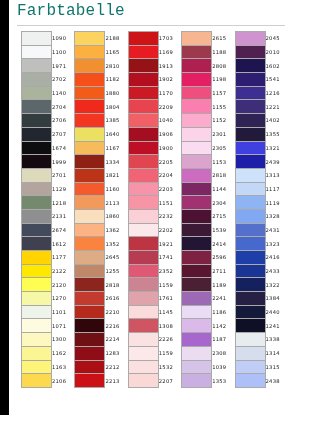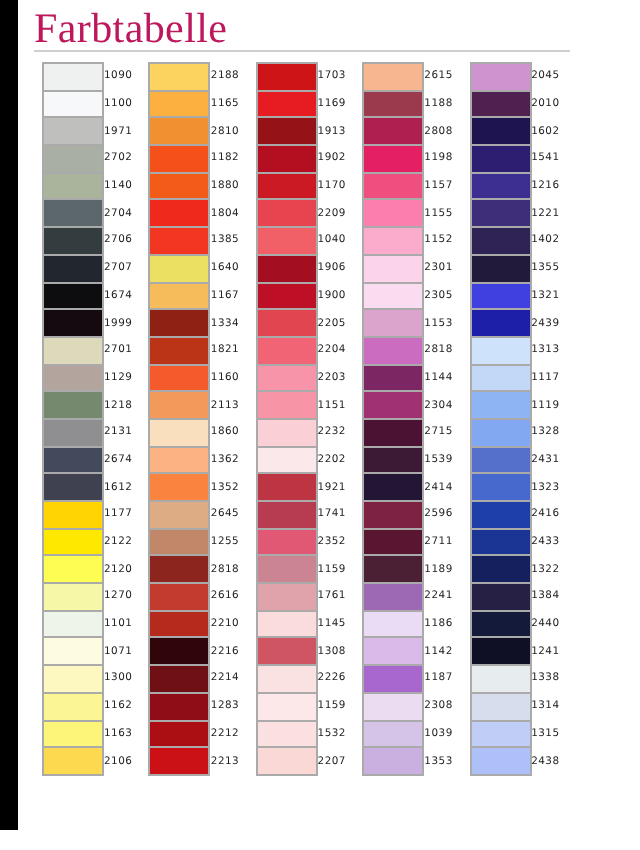--- a/index.html
+++ b/index.html
@@ -30,24 +30,24 @@
     position: absolute;
     left: 0; bottom: 0;
     width: 300px;
     height: 10px;
     background: #ffffff;
   }
   .page-title {
     position: absolute;
     left: 17px;
     top: 2px;
-    font-family: Liberation Serif, serif;
-    font-size: 21px;
+    font-family: Liberation Mono, monospace;
+    font-size: 16px;
     font-weight: 400;
-    color: #be185d;
+    color: #0f766e;
     letter-spacing: 0.2px;
     white-space: nowrap;
   }
   .title-rule {
     position: absolute;
     left: 17px;
     top: 25px;
     width: 268px;
     height: 1px;
     background: #cfcfcf;

